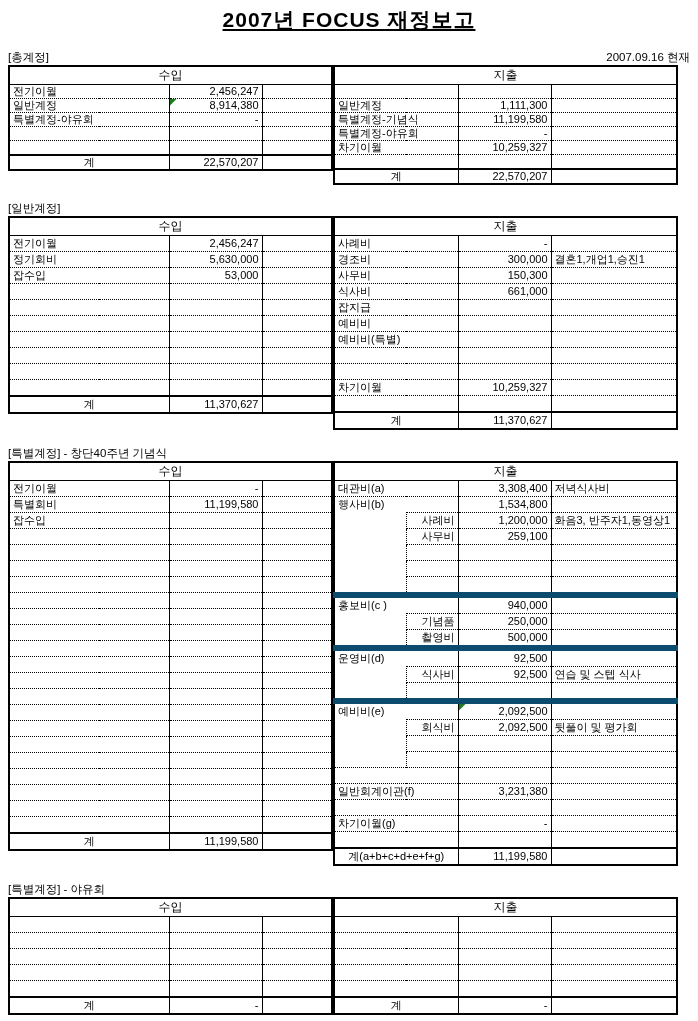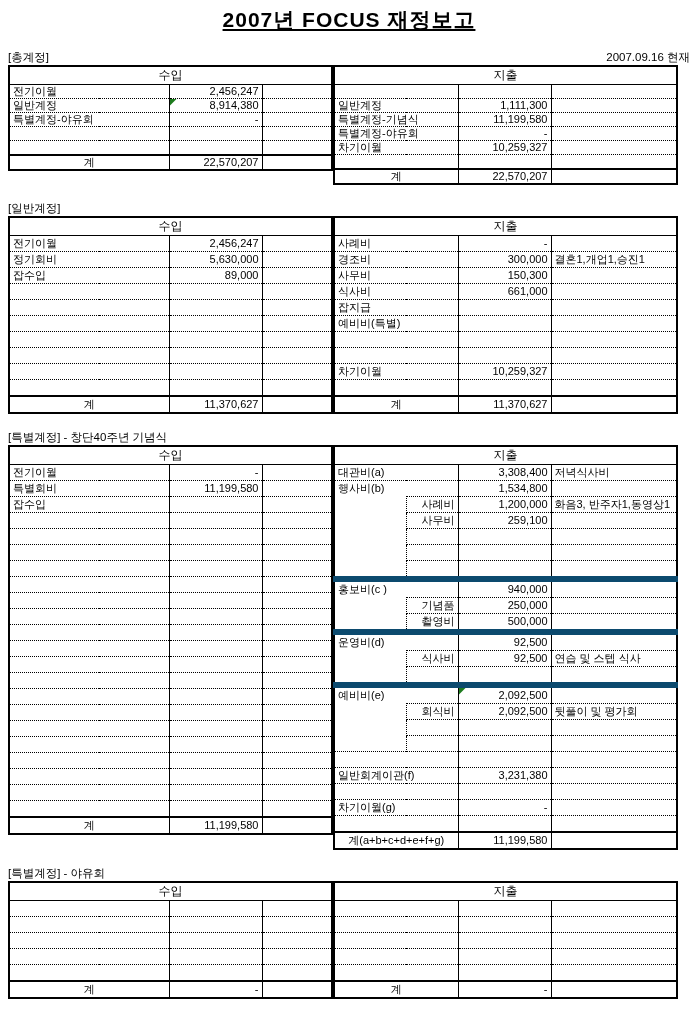--- a/index.html
+++ b/index.html
@@ -181,21 +181,21 @@
               <td class="c-amt">2,456,247</td>
               <td class="c-note"></td>
             </tr>
             <tr class="r-dot">
               <td class="c-label" colspan="2">정기회비</td>
               <td class="c-amt">5,630,000</td>
               <td class="c-note"></td>
             </tr>
             <tr class="r-dot">
               <td class="c-label" colspan="2">잡수입</td>
-              <td class="c-amt">89,000</td>
+              <td class="c-amt">53,000</td>
               <td class="c-note"></td>
             </tr>
             <tr class="r-dot">
               <td class="c-label" colspan="2"></td>
               <td class="c-amt"></td>
               <td class="c-note"></td>
             </tr>
             <tr class="r-dot">
               <td class="c-label" colspan="2"></td>
               <td class="c-amt"></td>
@@ -261,20 +261,25 @@
               <td class="c-amt">150,300</td>
               <td class="c-note"></td>
             </tr>
             <tr class="r-dot">
               <td class="c-label" colspan="2">식사비</td>
               <td class="c-amt">661,000</td>
               <td class="c-note"></td>
             </tr>
             <tr class="r-dot">
               <td class="c-label" colspan="2">잡지급</td>
+              <td class="c-amt"></td>
+              <td class="c-note"></td>
+            </tr>
+            <tr class="r-dot">
+              <td class="c-label" colspan="2">예비비</td>
               <td class="c-amt"></td>
               <td class="c-note"></td>
             </tr>
             <tr class="r-dot">
               <td class="c-label" colspan="2">예비비(특별)</td>
               <td class="c-amt"></td>
               <td class="c-note"></td>
             </tr>
             <tr class="r-dot">
               <td class="c-label" colspan="2"></td>

